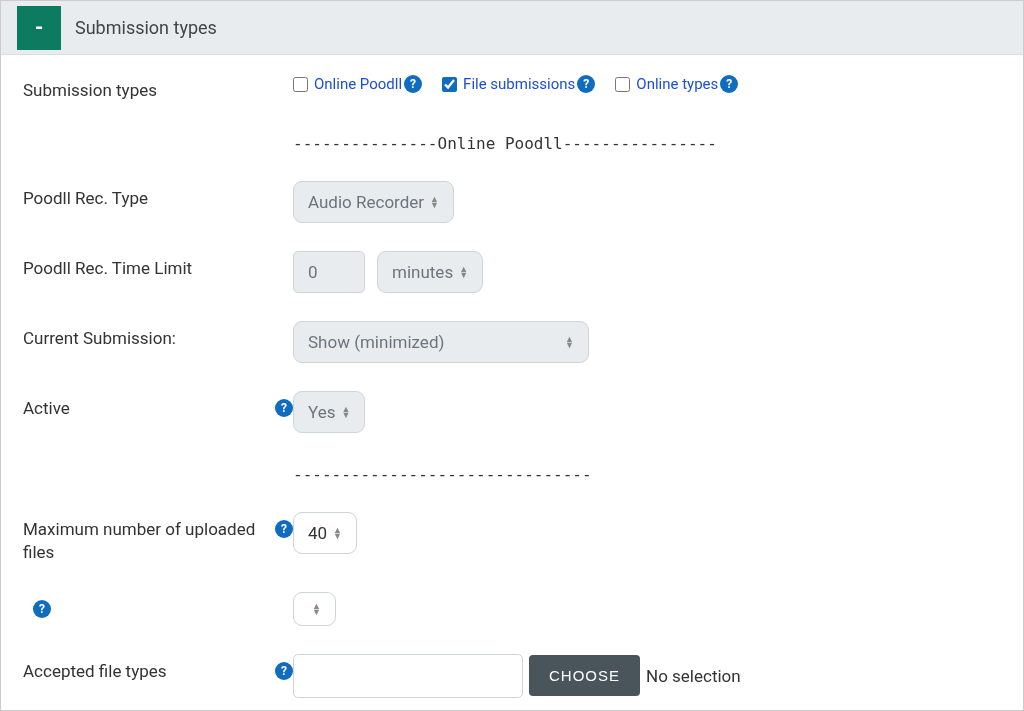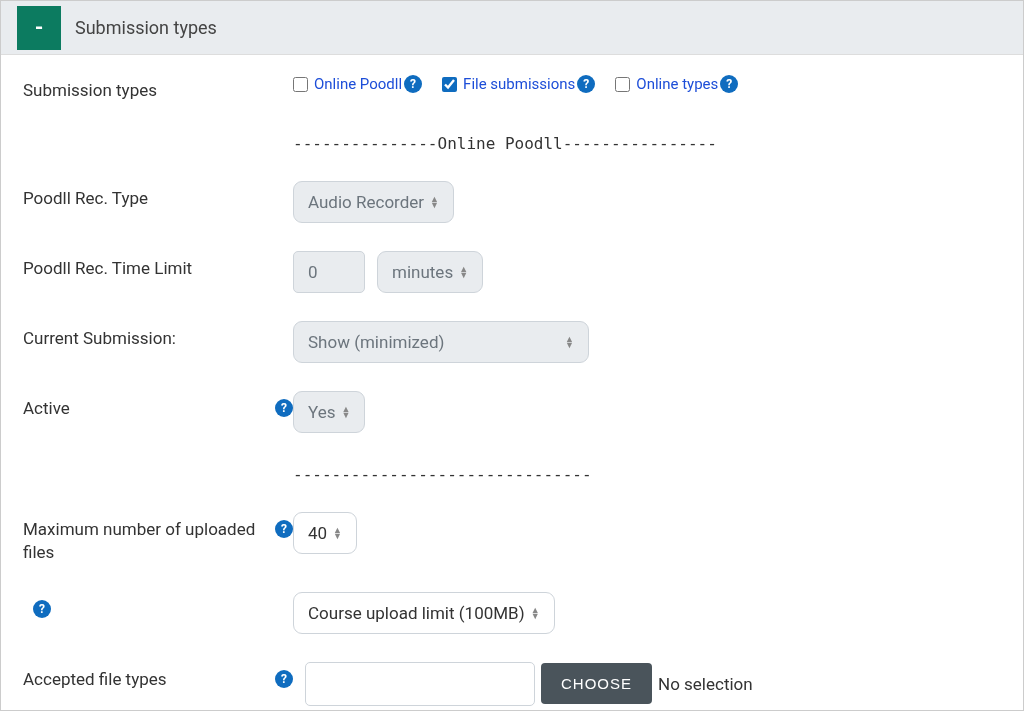--- a/index.html
+++ b/index.html
@@ -330,30 +330,29 @@
       </div>
     </div>
   </div>
 
   <div class="form-row">
     <div class="label-col">
       <span class="help-icon">?</span>
     </div>
     <div class="field-col">
       <div class="pseudo-select enabled">
-        <span>Course upload limit (100MB)</span>
-        <span class="updown">
-            <span>▲</span>
-            <span>▼</span>
-          </span>
-      </div>
-    </div>
-  </div>
-
-  <div class="form-row" style="margin-bottom:8px;gap:12px;">
+        <span class="updown">
+            <span>▲</span>
+            <span>▼</span>
+          </span>
+      </div>
+    </div>
+  </div>
+
+  <div class="form-row" style="margin-bottom:8px;">
     <div class="label-col">
       <span class="label-text">Accepted file types</span>
       <span class="help-icon">?</span>
     </div>
     <div class="field-col">
       <div class="filerow">
         <input type="text" class="text-input" style="">
         <button class="btn-choose">CHOOSE</button>
         <span class="no-selection">No selection</span>
       </div>

